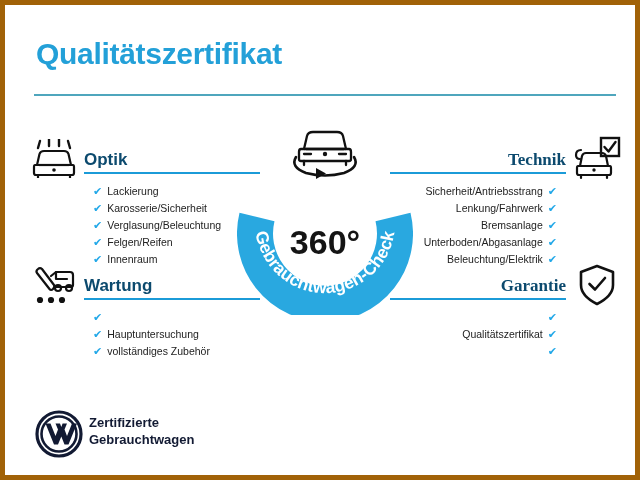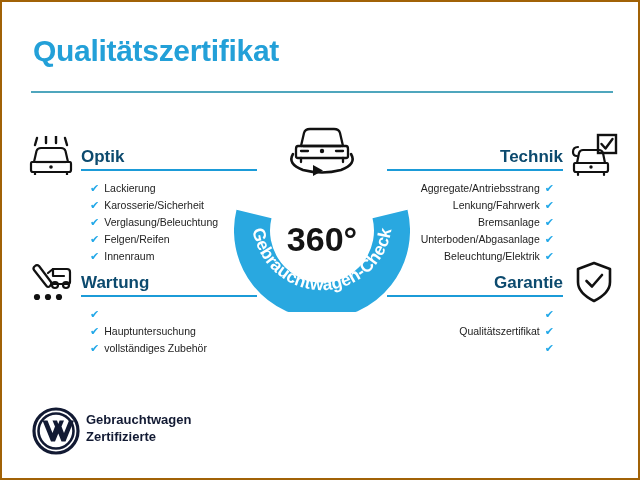--- a/index.html
+++ b/index.html
@@ -12,21 +12,21 @@
     height: 480px;
     position: relative;
     overflow: hidden;
     font-family: "Liberation Sans", "DejaVu Sans", sans-serif;
     color: #1a1a1a;
   }
   .page {
     position: absolute;
     inset: 0;
     background: #ffffff;
-    border: 2px solid #a16207;
+    border: 5px solid #a16207;
     box-sizing: border-box;
   }
 
   
   .title {
     position: absolute;
     left: 31px;
     top: 32px;
     font-size: 30px;
     font-weight: bold;
@@ -82,21 +82,21 @@
     font-weight: bold;
   }
 
   
   .left .sec-title { left: 0; }
   .left .sec-rule  { left: 0; right: 0; }
   .left .item { justify-content: flex-start; }
   .left .check { margin-right: 5px; }
 
   
-  .right .sec-title { right: 0; }
+  .right .sec-title { right: 0; font-family: Liberation Serif, serif; }
   .right .sec-rule  { left: 0; right: 0; }
   .right .item { justify-content: flex-end; }
   .right .check { margin-left: 5px; }
 
   
   #sec-optik    { left: 79px;  top: 143px; width: 176px; }
   #sec-wartung  { left: 79px;  top: 269px; width: 176px; }
   #sec-technik  { left: 385px; top: 143px; width: 176px; }
   #sec-garantie { left: 385px; top: 269px; width: 176px; }
 
@@ -275,21 +275,21 @@
     </div>
   </div>
 
   <div class="section right" id="sec-technik">
     <div class="sec-head">
       <div class="sec-title">Technik</div>
       <div class="sec-rule"></div>
     </div>
     <div class="items">
       <div class="item">
-          <span>Aggregate/Antriebsstrang</span>
+          <span>Sicherheit/Antriebsstrang</span>
           <span class="check">✔</span>
         </div>
       <div class="item">
           <span>Lenkung/Fahrwerk</span>
           <span class="check">✔</span>
         </div>
       <div class="item">
           <span>Bremsanlage</span>
           <span class="check">✔</span>
         </div>
@@ -359,17 +359,17 @@
   <span id="vw-logo">
     <svg width="48" height="48" viewBox="0 0 48 48">
       <circle cx="24" cy="24" r="22" fill="none" stroke="#121a33" stroke-width="3.2"></circle>
       <circle cx="24" cy="24" r="17.5" fill="none" stroke="#121a33" stroke-width="2.6"></circle>
       <g fill="#121a33">
         <path d="M10.5 13.5 L15.5 13.5 L20.5 26 L23 19.5 L20.5 13.5 L25 13.5 L26.3 17 L27.6 13.5 L32 13.5 L29.5 19.5 L32 26 L37 13.5 L42 13.5 L33.5 34.5 L29.5 34.5 L26.3 26.5 L23 34.5 L19 34.5 Z"></path>
       </g>
     </svg>
   </span>
   <div class="vw-text">
+    <div>Zertifizierte</div>
     <div>Gebrauchtwagen</div>
-    <div>Zertifizierte</div>
   </div>
 
 </div>
 
 </body></html>

